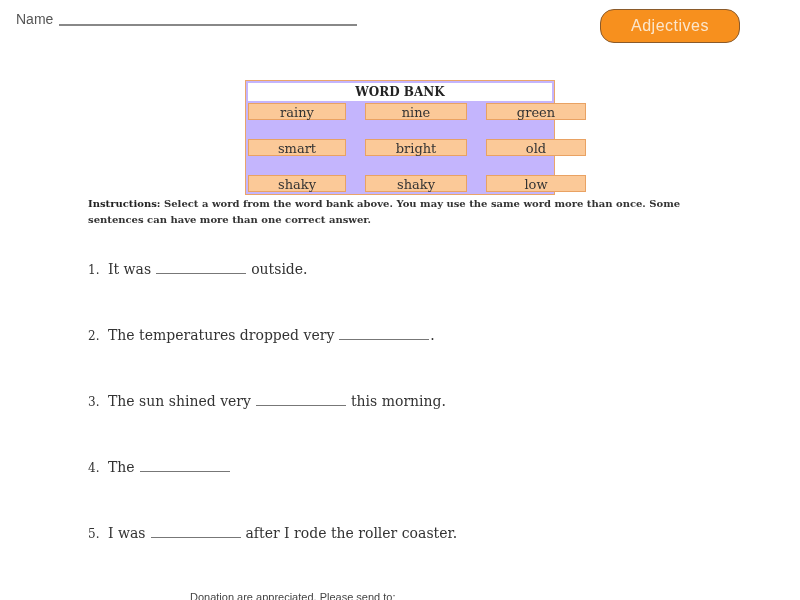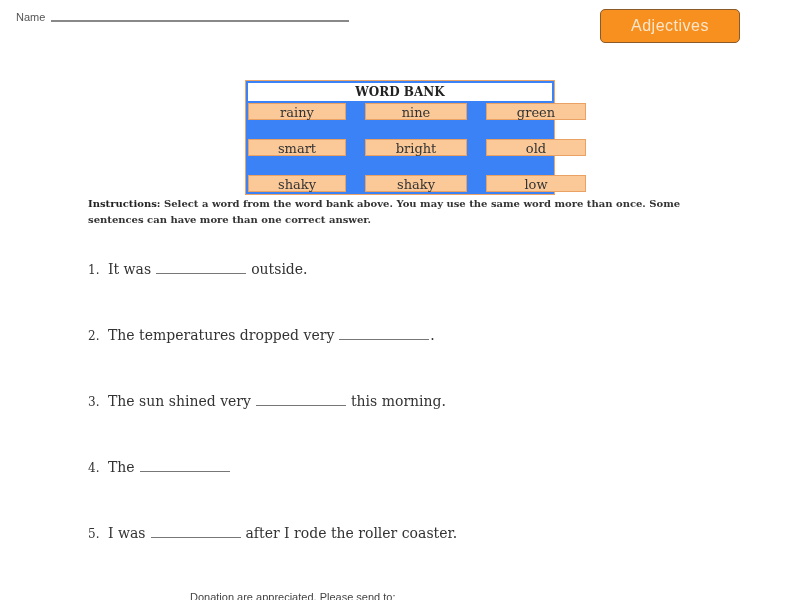--- a/index.html
+++ b/index.html
@@ -4,37 +4,37 @@
   <style>
     html, body { margin: 0; padding: 0; }
     body {
       width: 800px; height: 600px; overflow: hidden;
       background: #ffffff; position: relative;
       font-family: "DejaVu Serif", serif; color: #333;
     }
     .name-row {
       position: absolute; left: 16px; top: 11px;
       display: flex; align-items: flex-end;
-      font-family: "Liberation Sans", sans-serif; font-size: 11px; color: #555;
+      font-family: "Liberation Sans", sans-serif; font-size: 14px; color: #555;
     }
     .name-line {
       width: 298px; height: 0; border-bottom: 2px solid #888;
       margin-left: 6px; margin-bottom: 1px;
     }
     .title-badge {
       position: absolute; left: 600px; top: 9px;
       width: 140px; height: 34px; box-sizing: border-box;
-      background: #f7901e; border: 1.5px solid #8a5a2a; border-radius: 5px;
+      background: #f7901e; border: 1.5px solid #8a5a2a; border-radius: 14px;
       color: #fbe6cc; font-family: "Liberation Sans", sans-serif;
       font-size: 16px; letter-spacing: 0.5px;
       display: flex; align-items: center; justify-content: center;
     }
     .wordbank {
       position: absolute; left: 245px; top: 80px; width: 310px;
-      background: #3b82f6; padding: 2px; box-sizing: border-box;
+      background: #c4b5fd; padding: 2px; box-sizing: border-box;
       border: 1px solid #eaa56a;
     }
     .wb-header {
       background: #fff; text-align: center; font-weight: bold;
       font-size: 12px; color: #222; height: 18px; line-height: 18px;
       margin-bottom: 2px;
     }
     .wb-grid {
       display: grid; grid-template-columns: 98px 102px 100px; gap: 19px;
     }

